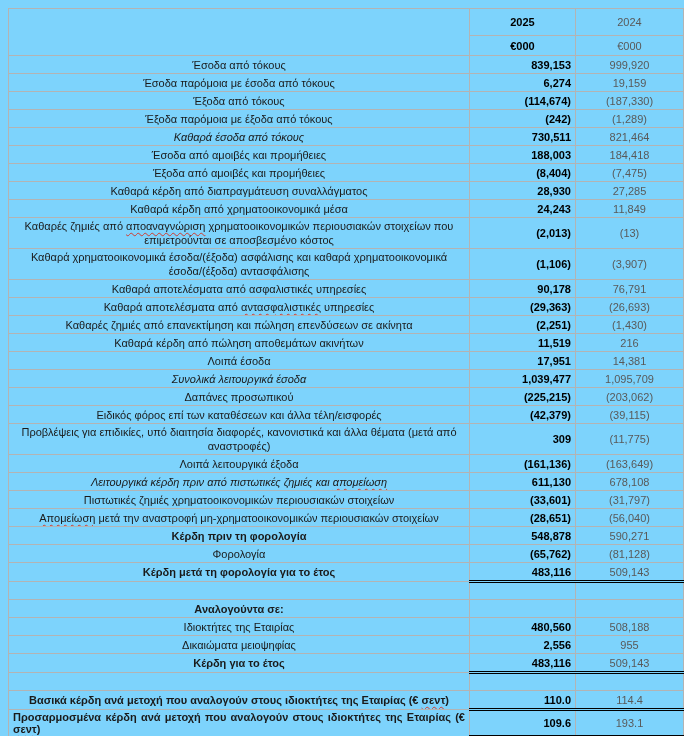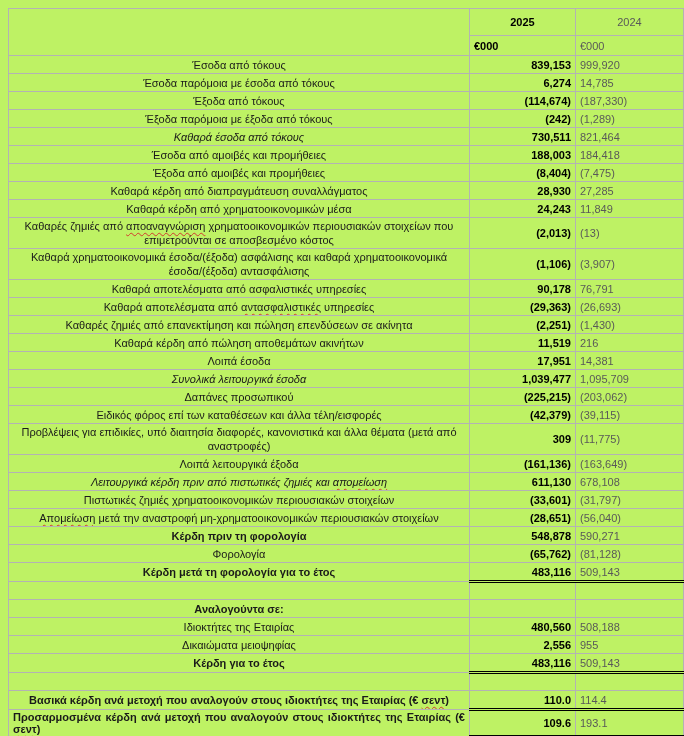--- a/index.html
+++ b/index.html
@@ -1,19 +1,19 @@
 <!DOCTYPE html>
 <html><head>
 <meta charset="utf-8">
 <style>
   html,body{margin:0;padding:0;background:#ffffff;}
   .sheet{
     position:relative;
     width:684px;height:736px;
-    background:#bef264;
+    background:#7dd3fc;
     font-family:"Liberation Sans","DejaVu Sans",sans-serif;
     box-sizing:border-box;
   }
   table.fin{
     position:absolute;left:8px;top:8px;
     width:675px;
     border-collapse:collapse;
     table-layout:fixed;
     font-size:11px;
     color:#1a1a1a;
@@ -23,27 +23,27 @@
   col.c-2024{width:108px;}
   td,th{
     border:1px solid #b3b3b3;
     padding:1px 4px;
     line-height:14px;
     vertical-align:middle;
     font-weight:normal;
     overflow:hidden;
   }
   tr.hdr1 th{height:24px;text-align:center;}
-  tr.hdr2 th{height:17px;text-align:left;}
+  tr.hdr2 th{height:17px;text-align:center;}
   th.y25,td.v25{font-weight:bold;color:#000000;}
   th.y24,td.v24{color:#595959;}
   td.lbl{text-align:center;height:15px;}
   td.num{text-align:right;height:15px;}
   td.v25{text-align:right;}
-  td.v24{text-align:left;}
+  td.v24{text-align:center;}
   tr.italic td.lbl{font-style:italic;margin-left:24px;}
   tr.bold td.lbl{font-weight:bold;}
   tr.topblack td.num{border-top:1.5px solid #000000;}
   tr.dblbottom td.num{border-bottom:3px double #000000;}
   tr.gap td{height:14px;}
   tr.tight td{line-height:12px;}
   tr.justify td.lbl{text-align:justify;}
   .sq{
     text-decoration-line:underline;
     text-decoration-style:wavy;
@@ -75,21 +75,21 @@
     </thead>
     <tbody id="rows-body">
         <tr class="">
           <td class="lbl">Έσοδα από τόκους</td>
           <td class="num v25">839,153</td>
           <td class="num v24">999,920</td>
         </tr>
         <tr class="">
           <td class="lbl">Έσοδα παρόμοια με έσοδα από τόκους</td>
           <td class="num v25">6,274</td>
-          <td class="num v24">14,785</td>
+          <td class="num v24">19,159</td>
         </tr>
         <tr class="">
           <td class="lbl">Έξοδα από τόκους</td>
           <td class="num v25">(114,674)</td>
           <td class="num v24">(187,330)</td>
         </tr>
         <tr class="">
           <td class="lbl">Έξοδα παρόμοια με έξοδα από τόκους</td>
           <td class="num v25">(242)</td>
           <td class="num v24">(1,289)</td>
@@ -108,21 +108,21 @@
           <td class="lbl">Έξοδα από αμοιβές και προμήθειες</td>
           <td class="num v25">(8,404)</td>
           <td class="num v24">(7,475)</td>
         </tr>
         <tr class="">
           <td class="lbl">Καθαρά κέρδη από διαπραγμάτευση συναλλάγματος</td>
           <td class="num v25">28,930</td>
           <td class="num v24">27,285</td>
         </tr>
         <tr class="">
-          <td class="lbl">Καθαρά κέρδη από χρηματοοικονομικών μέσα</td>
+          <td class="lbl">Καθαρά κέρδη από χρηματοοικονομικά μέσα</td>
           <td class="num v25">24,243</td>
           <td class="num v24">11,849</td>
         </tr>
         <tr class="">
           <td class="lbl">Καθαρές ζημιές από <span class="sq">αποαναγνώριση</span> χρηματοοικονομικών περιουσιακών στοιχείων που επιμετρούνται σε αποσβεσμένο κόστος</td>
           <td class="num v25">(2,013)</td>
           <td class="num v24">(13)</td>
         </tr>
         <tr class="">
           <td class="lbl">Καθαρά χρηματοοικονομικά έσοδα/(έξοδα) ασφάλισης και καθαρά χρηματοοικονομικά έσοδα/(έξοδα) αντασφάλισης</td>

